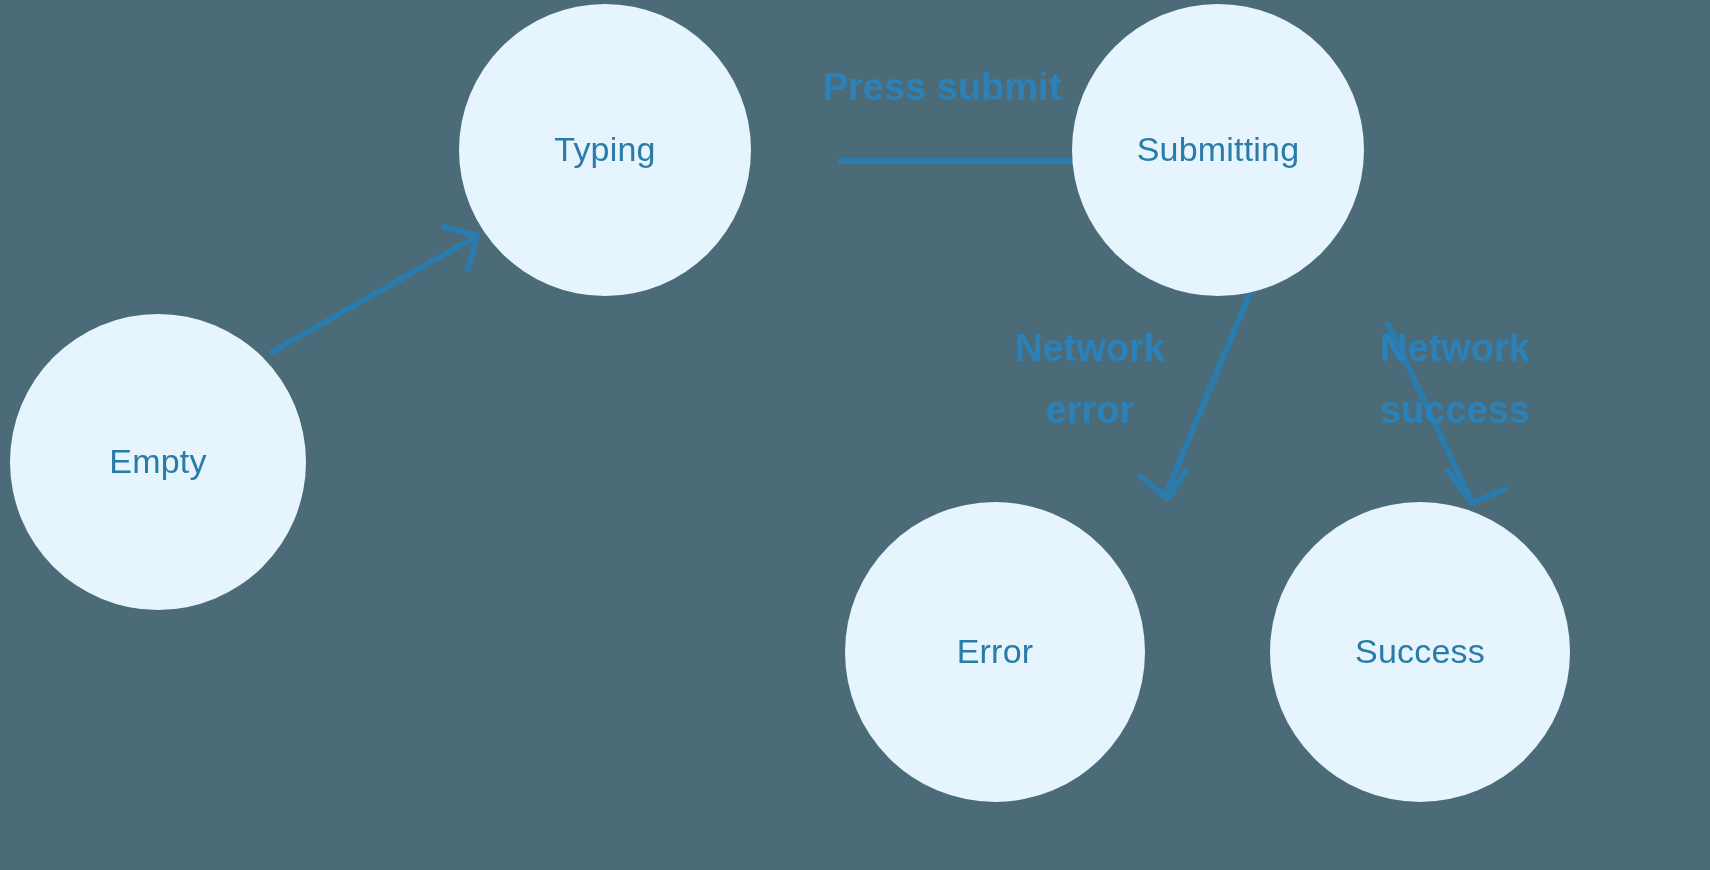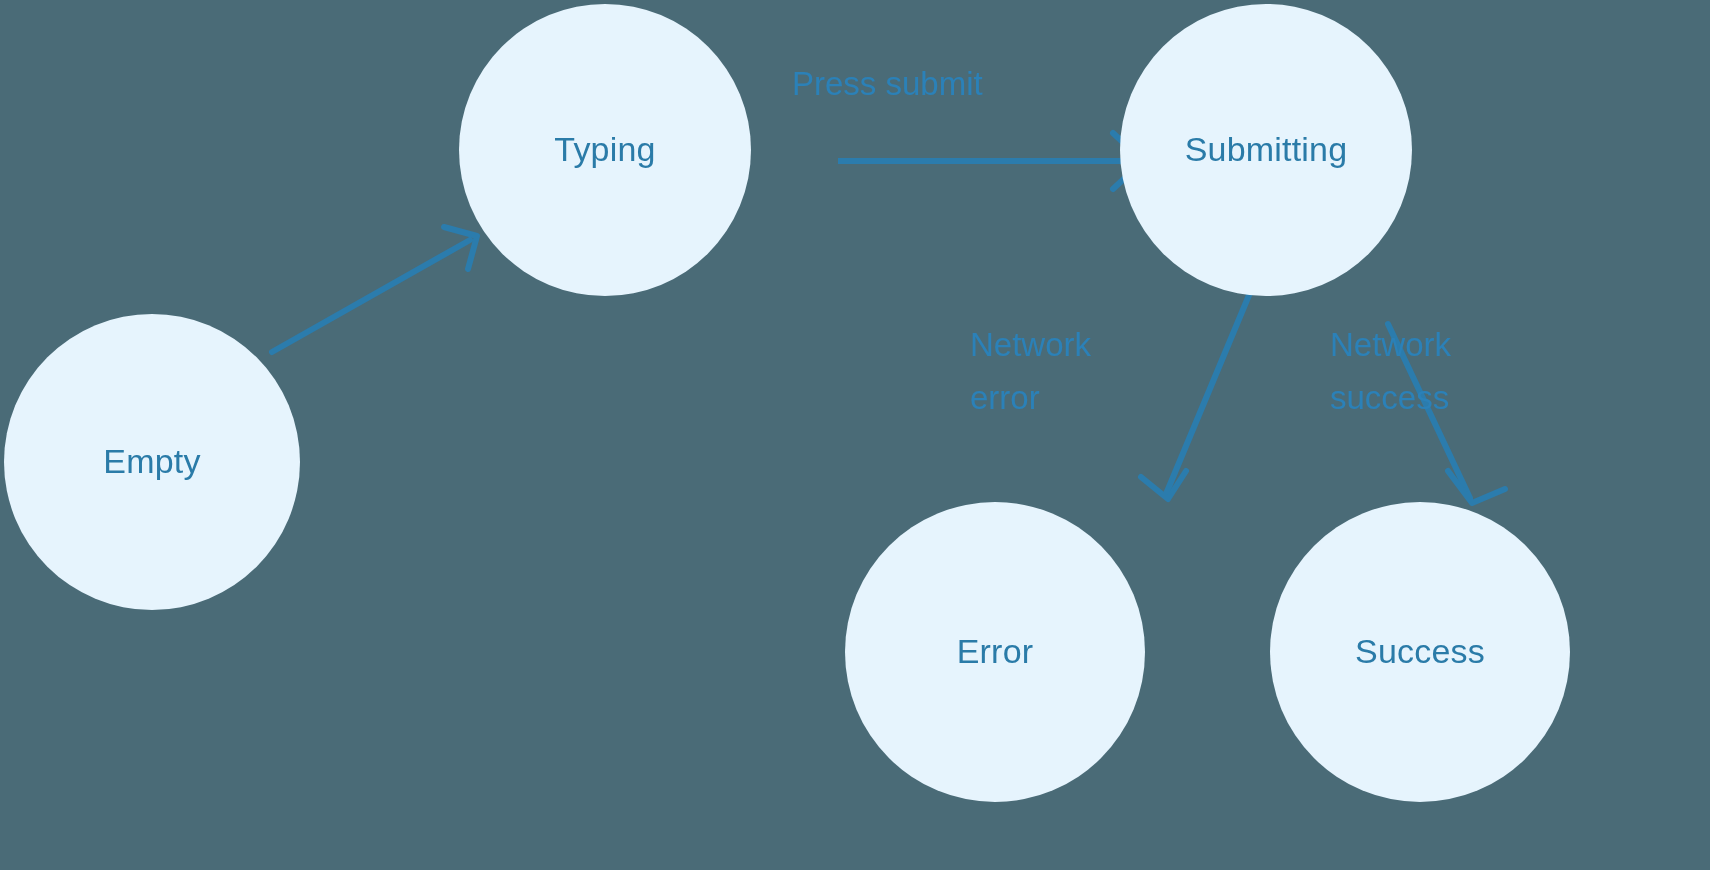--- a/index.html
+++ b/index.html
@@ -36,24 +36,24 @@
     font-weight: 400;
     letter-spacing: 0.2px;
     line-height: 1.1;
     white-space: nowrap;
     text-align: center;
     user-select: none;
   }
   .edge-label {
     position: absolute;
     color: #2b81b8;
-    font-size: 33px;
-    font-weight: 400;
+    font-size: 38px;
+    font-weight: 700;
     line-height: 1.62;
-    text-align: left;
+    text-align: center;
     white-space: pre-line;
     user-select: none;
   }
 </style>
 </head>
 <body>
 
 <div id="canvas">
 
   <svg id="edges" viewBox="0 0 1710 870" width="1710" height="870" xmlns="http://www.w3.org/2000/svg">
@@ -72,29 +72,29 @@
       <line x1="1252" y1="288" x2="1166" y2="494" stroke="#2b7cad" stroke-width="6" stroke-linecap="round"></line>
       <polyline points="1141,477 1168,499 1186,471" fill="none" stroke="#2b7cad" stroke-width="6" stroke-linecap="round" stroke-linejoin="round"></polyline>
     </g>
 
     <g>
       <line x1="1388" y1="324" x2="1470" y2="498" stroke="#2b7cad" stroke-width="6" stroke-linecap="round"></line>
       <polyline points="1448,471 1472,503 1505,489" fill="none" stroke="#2b7cad" stroke-width="6" stroke-linecap="round" stroke-linejoin="round"></polyline>
     </g>
   </svg>
 
-  <div class="node" style="left:4px; top:314px; width:296px; height:296px;">
+  <div class="node" style="left:10px; top:314px; width:296px; height:296px;">
     <span class="node-label">Empty</span>
   </div>
 
   <div class="node" style="left:459px; top:4px; width:292px; height:292px;">
     <span class="node-label">Typing</span>
   </div>
 
-  <div class="node" style="left:1120px; top:4px; width:292px; height:292px;">
+  <div class="node" style="left:1072px; top:4px; width:292px; height:292px;">
     <span class="node-label">Submitting</span>
   </div>
 
   <div class="node" style="left:845px; top:502px; width:300px; height:300px;">
     <span class="node-label">Error</span>
   </div>
 
   <div class="node" style="left:1270px; top:502px; width:300px; height:300px;">
     <span class="node-label">Success</span>
   </div>

